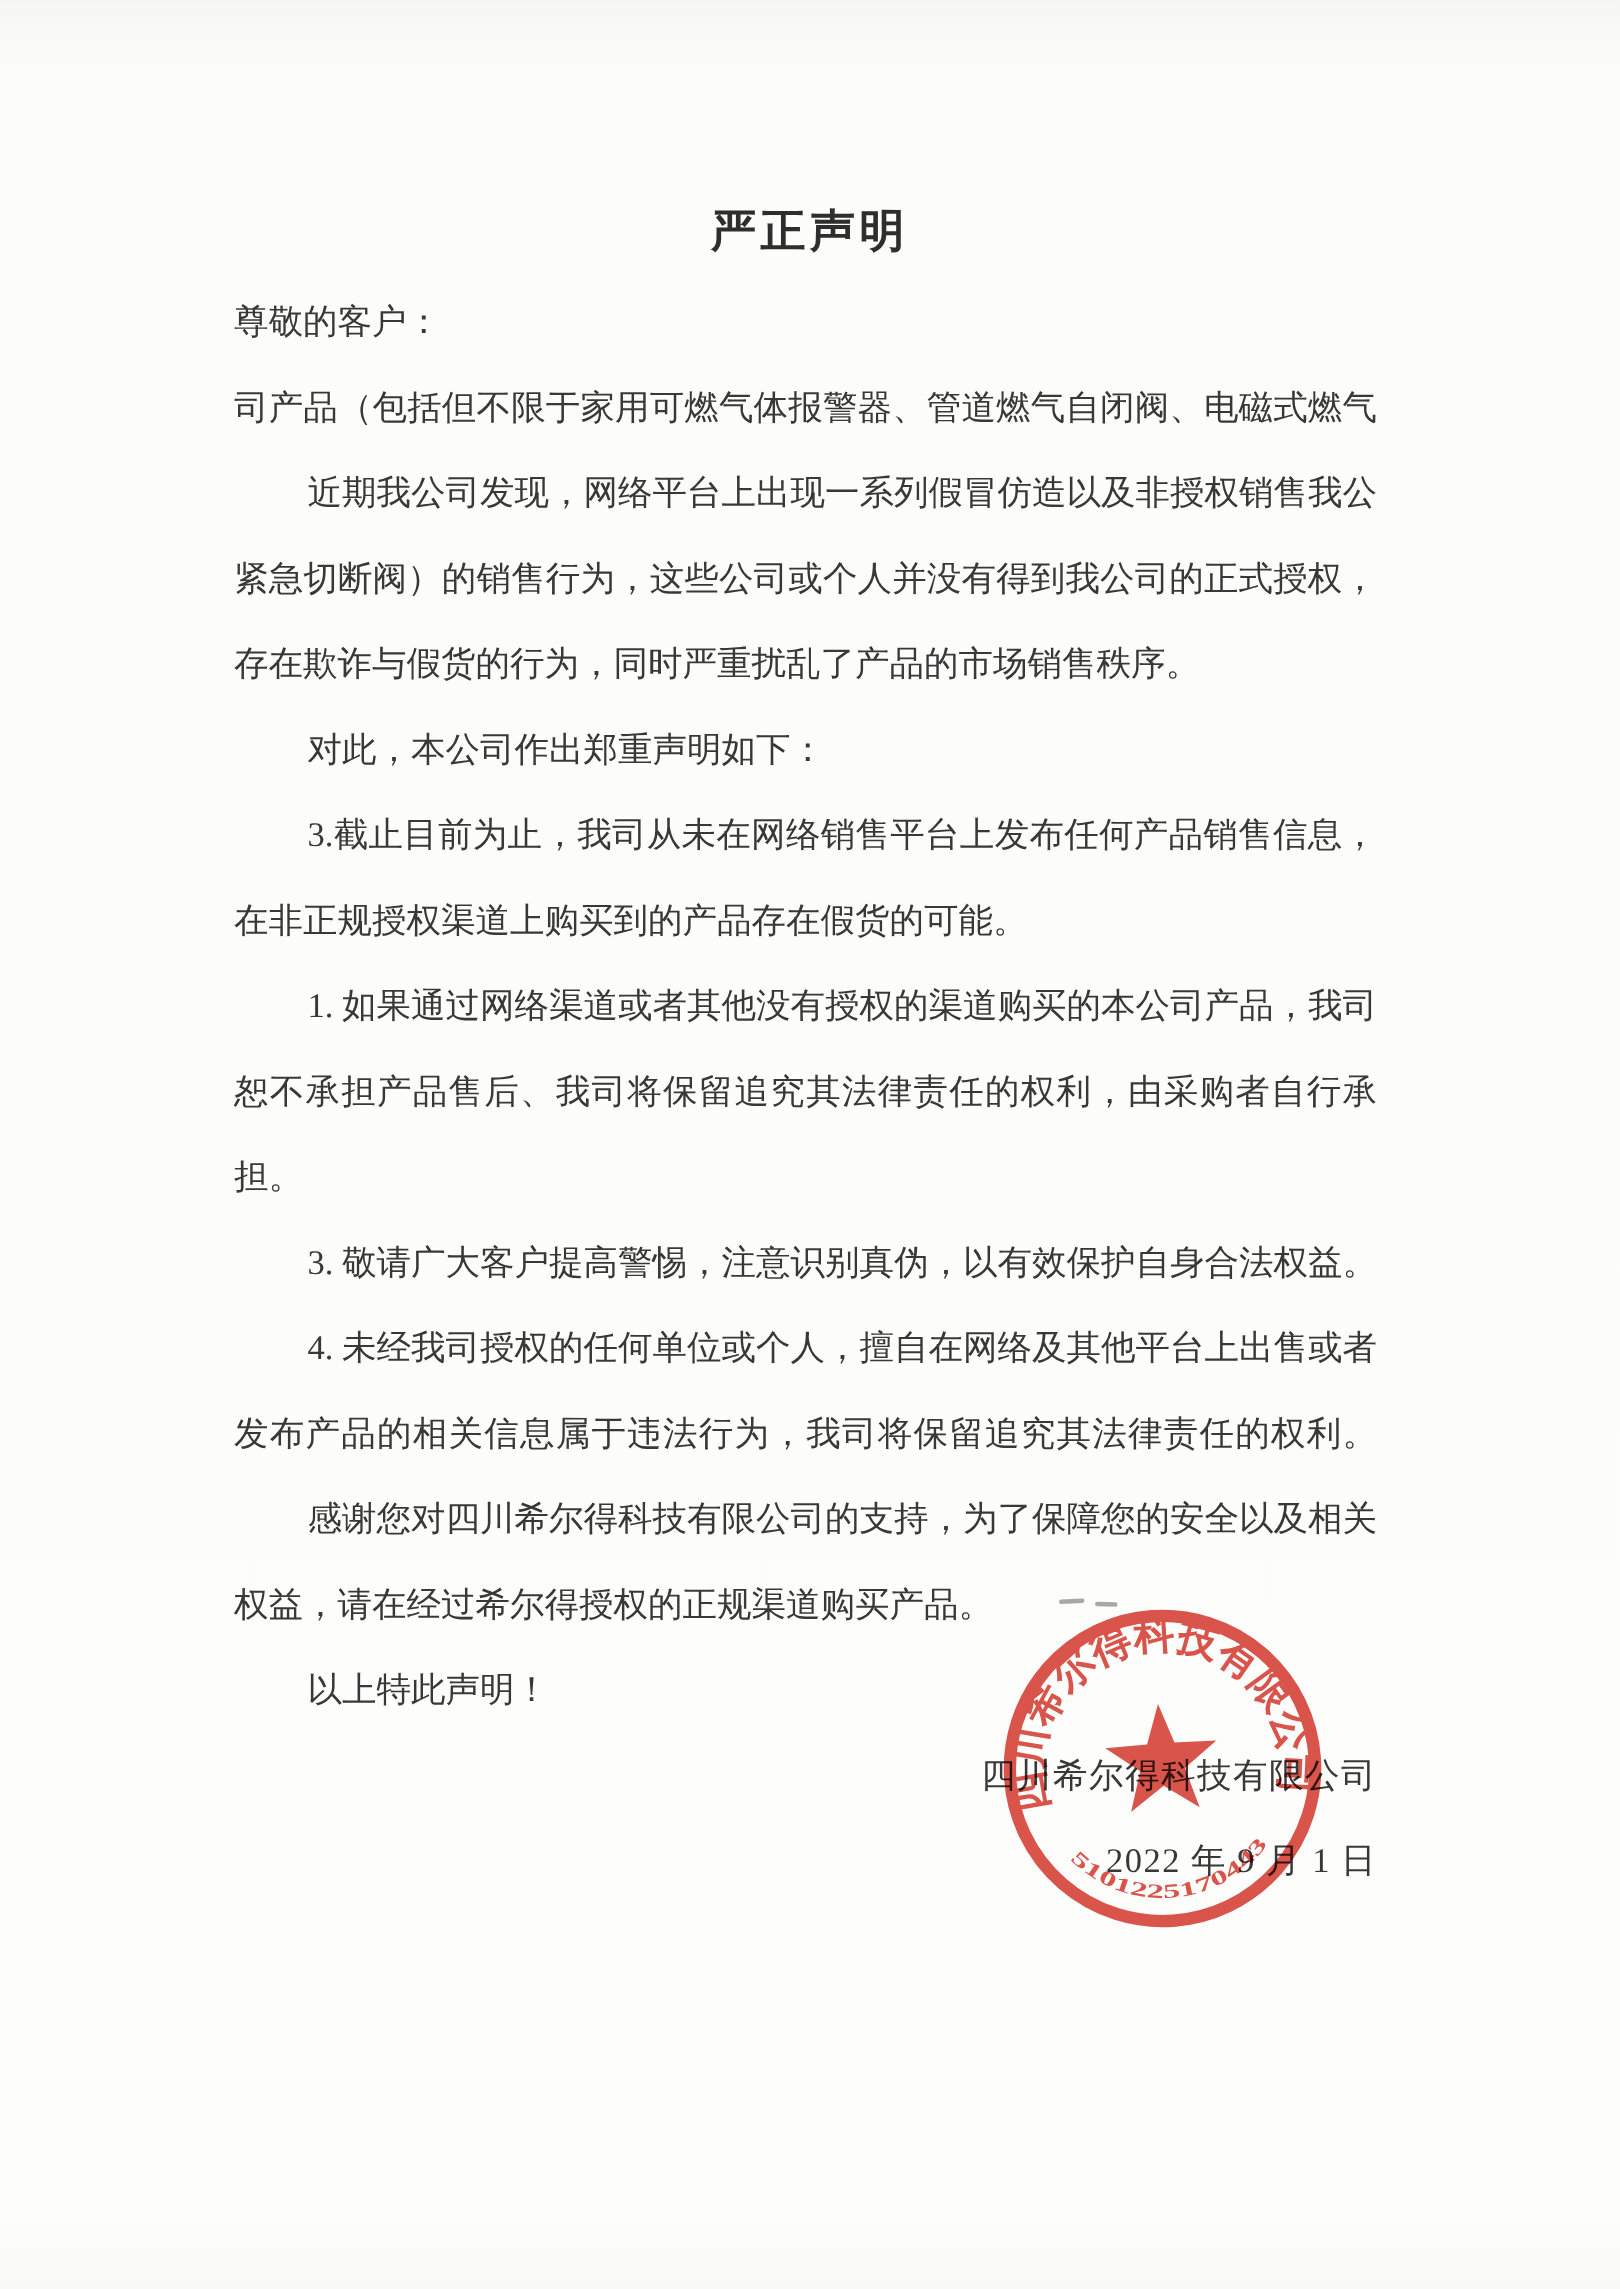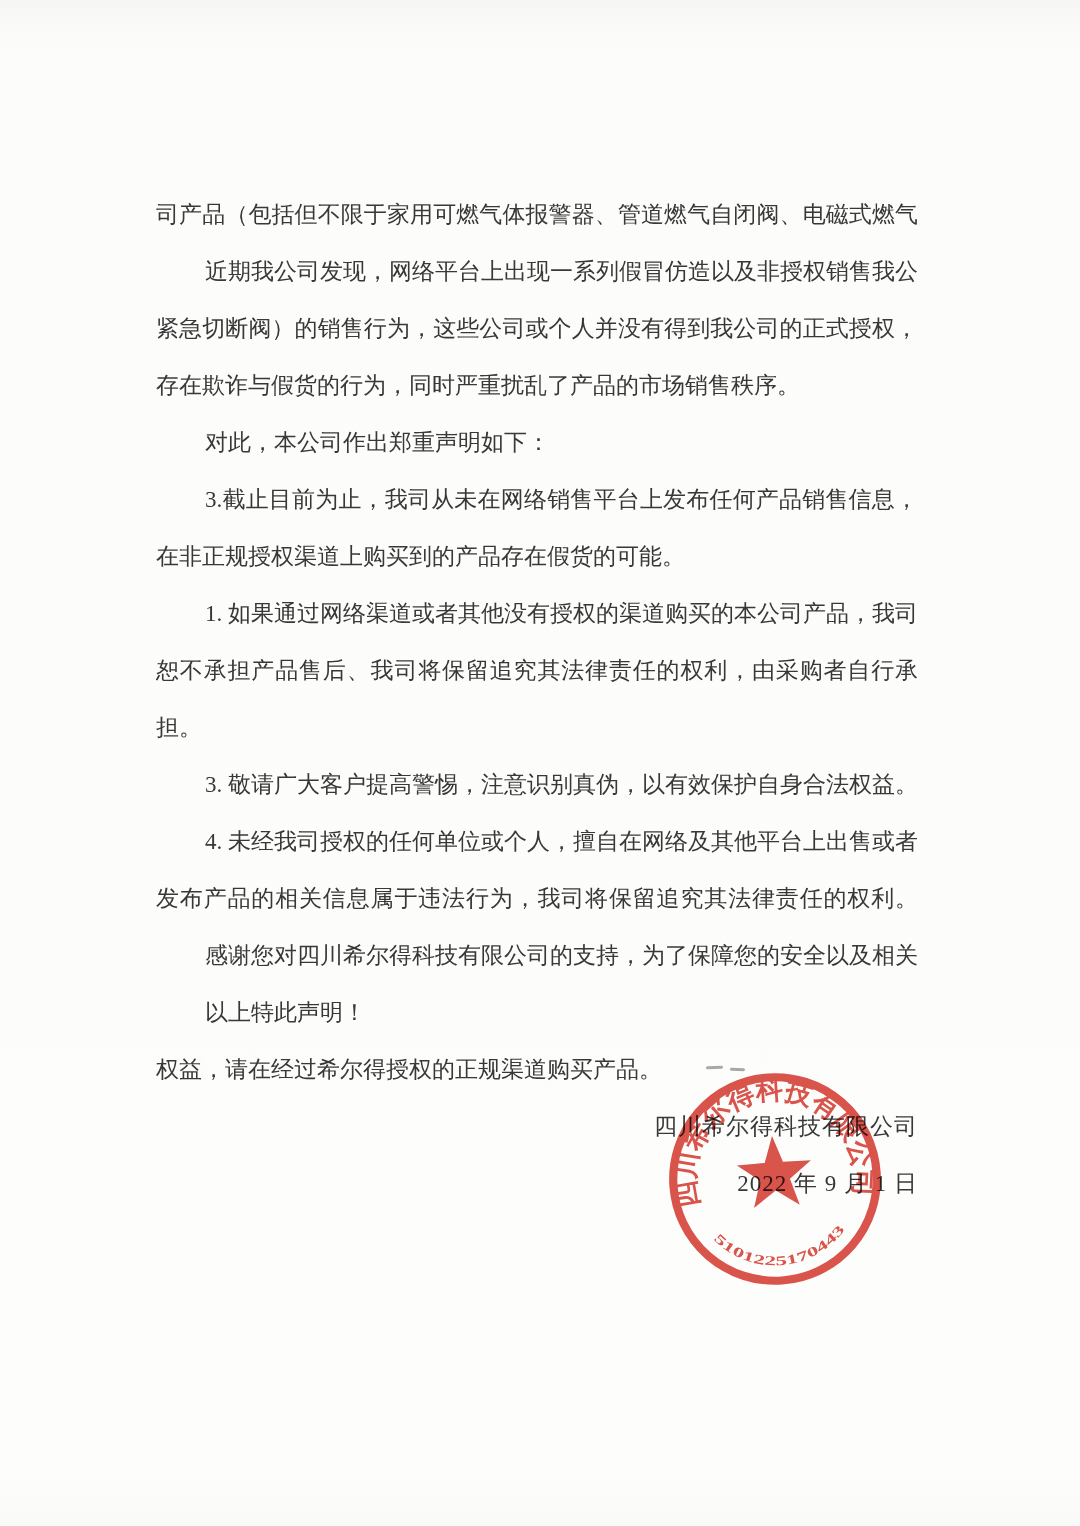--- a/index.html
+++ b/index.html
@@ -43,23 +43,27 @@
     mix-blend-mode:multiply;
     opacity:0.92;
     transform:rotate(-4deg);
   }
 </style>
 </head>
 <body>
 
 <div class="page">
 
+  <div class="doc-title">严正声明</div>
 
   <div class="doc-body">
 
+  <div class="line">
+    <span class="line-text">尊敬的客户：</span>
+  </div>
       <div class="line fill">
     <span class="line-text">司产品（包括但不限于家用可燃气体报警器、管道燃气自闭阀、电磁式燃气</span>
   </div>
       <div class="line indent fill">
     <span class="line-text">近期我公司发现，网络平台上出现一系列假冒仿造以及非授权销售我公</span>
   </div>
       <div class="line fill">
     <span class="line-text">紧急切断阀）的销售行为，这些公司或个人并没有得到我公司的正式授权，</span>
   </div>
       <div class="line">
@@ -88,25 +92,25 @@
   </div>
       <div class="line indent fill">
     <span class="line-text">4. 未经我司授权的任何单位或个人，擅自在网络及其他平台上出售或者</span>
   </div>
       <div class="line fill">
     <span class="line-text">发布产品的相关信息属于违法行为，我司将保留追究其法律责任的权利。</span>
   </div>
       <div class="line indent fill">
     <span class="line-text">感谢您对四川希尔得科技有限公司的支持，为了保障您的安全以及相关</span>
   </div>
+      <div class="line">
+    <span class="line-text">权益，请在经过希尔得授权的正规渠道购买产品。</span>
+  </div>
       <div class="line indent">
     <span class="line-text">以上特此声明！</span>
-  </div>
-      <div class="line">
-    <span class="line-text">权益，请在经过希尔得授权的正规渠道购买产品。</span>
   </div>
       <div class="line right">
     <span class="line-text">四川希尔得科技有限公司</span>
   </div>
       <div class="line right">
     <span class="line-text">2022 年 9 月 1 日</span>
   </div>
     </div>
 
   <div class="scan-dash d1"></div>

